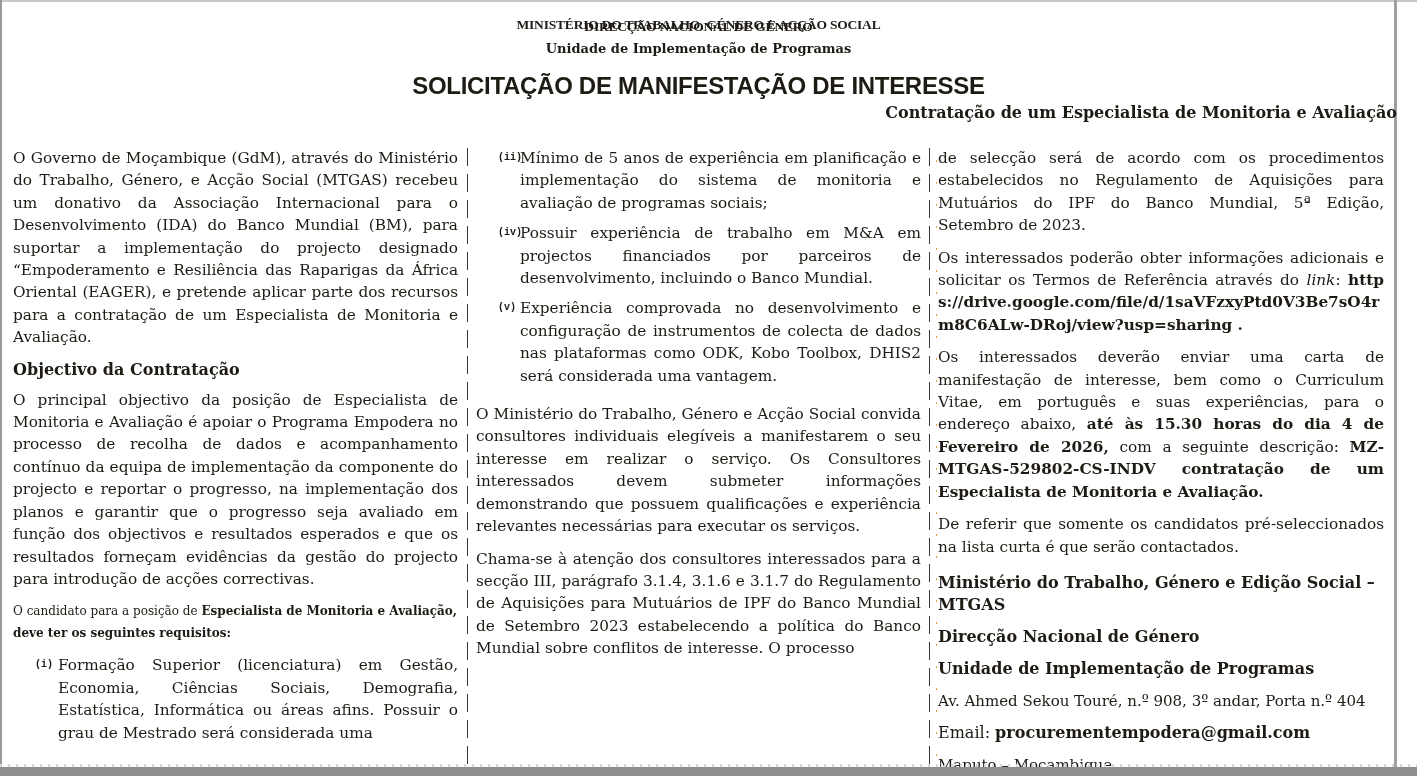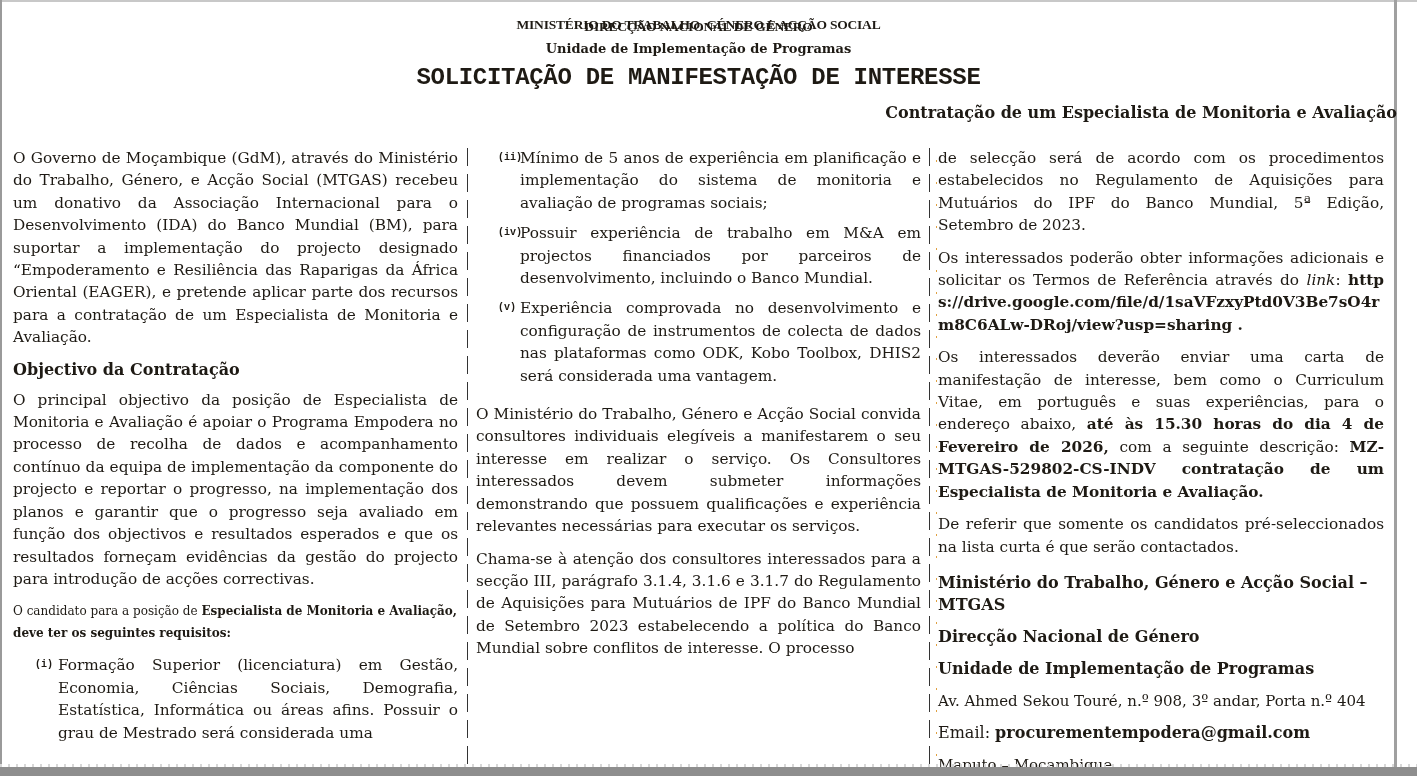--- a/index.html
+++ b/index.html
@@ -13,21 +13,21 @@
   .frame-left { position:absolute; left:0; top:0; width:2px; height:776px; background:#9a9a9a; }
   .frame-right { position:absolute; left:1394px; top:0; width:3px; height:768px; background:#a0a0a0; }
   .frame-bottom { position:absolute; left:0; top:767px; width:1417px; height:9px; background:#8e8e8e; }
   .frame-bottom-dots { position:absolute; left:0; top:764px; width:1417px; height:3px;
     background-image:repeating-linear-gradient(90deg, #d8d8d8 0 2px, transparent 2px 8px); }
 
   .head { position:absolute; left:0; width:1397px; text-align:center; font-weight:bold; }
   .h1 { top:17px; font-size:13.5px; letter-spacing:-0.2px; font-family:"Liberation Serif", serif; }
   .h2 { top:19px; font-size:13.5px; letter-spacing:-0.2px; font-family:"Liberation Serif", serif; }
   .h3 { top:41px; font-size:13px; }
-  .title { top:64px; font-size:24px; font-family:Liberation Mono, monospace; letter-spacing:-0.3px; }
+  .title { top:72px; font-size:24px; font-family:Liberation Sans, sans-serif; letter-spacing:-0.3px; }
   .subtitle { top:103px; font-size:16px;text-align:right; }
 
   .col { position:absolute; top:147px; font-size:15.3px; line-height:22.4px; text-align:justify; }
   .col1 { left:13px; width:445px; }
   .col2 { left:476px; width:445px; }
   .col3 { left:938px; width:446px; }
   .col p { margin:0 0 10px 0; }
   .col h4 { margin:0 0 8px 0; font-size:16px; line-height:22px; }
   .bold { font-weight:bold; }
   .italic { font-style:italic; }
@@ -99,21 +99,21 @@
 
 <div class="col col3">
   <p>de selecção será de acordo com os procedimentos estabelecidos no Regulamento de Aquisições para Mutuários do IPF do Banco Mundial, 5ª Edição, Setembro de 2023.</p>
   <p>
     <span>Os interessados poderão obter informações adicionais e solicitar os Termos de Referência através do </span><span class="italic">link</span><span>: </span><span class="url">https://drive.google.com/file/d/1saVFzxyPtd0V3Be7sO4rm8C6ALw-DRoj/view?usp=sharing .</span>
   </p>
   <p>
     <span>Os interessados deverão enviar uma carta de manifestação de interesse, bem como o Curriculum Vitae, em português e suas experiências, para o endereço abaixo, </span><span class="bold">até às 15.30 horas do dia 4 de Fevereiro de 2026,</span><span> com a seguinte descrição: </span><span class="bold">MZ-MTGAS-529802-CS-INDV contratação de um Especialista de Monitoria e Avaliação.</span>
   </p>
   <p style="margin-bottom:14px;">De referir que somente os candidatos pré-seleccionados na lista curta é que serão contactados.</p>
-  <p class="addr addr-gap" style="text-align:left;">Ministério do Trabalho, Género e Acção Social – MTGAS</p>
+  <p class="addr addr-gap" style="text-align:left;">Ministério do Trabalho, Género e Edição Social – MTGAS</p>
   <p class="addr addr-gap">Direcção Nacional de Género</p>
   <p class="addr addr-gap">Unidade de Implementação de Programas</p>
   <p class="addr-normal">Av. Ahmed Sekou Touré, n.º 908, 3º andar, Porta n.º 404</p>
   <p class="addr-normal" style="font-size:16px;">
     <span>Email: </span><span class="bold">procurementempodera@gmail.com</span>
   </p>
   <p class="addr-normal">Maputo – Moçambique</p>
 </div>
 
 <div class="frame-bottom-dots"></div>

